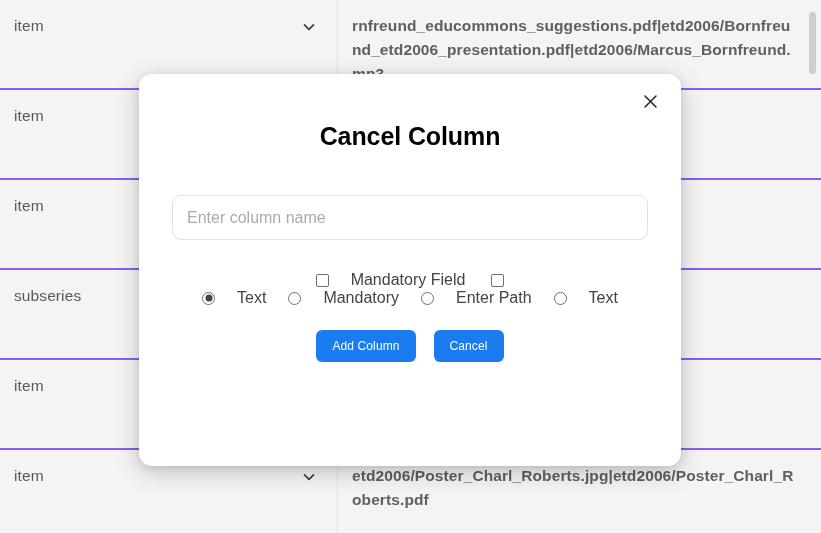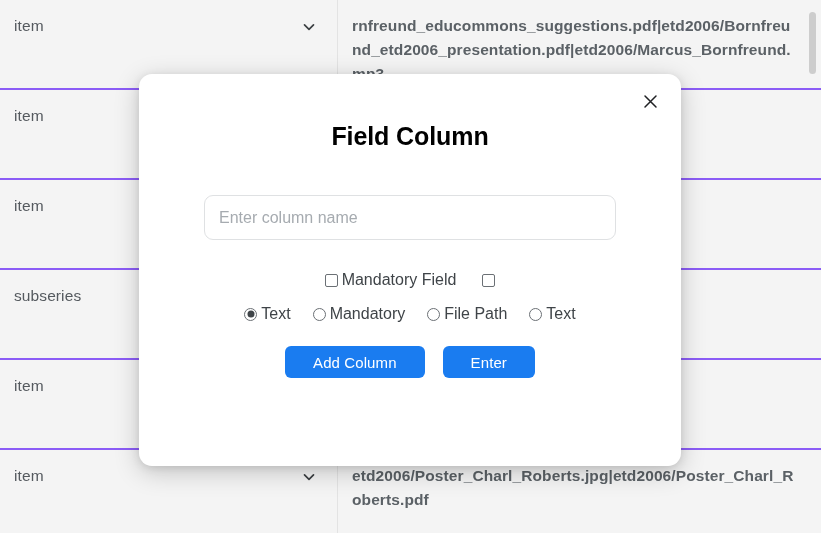--- a/index.html
+++ b/index.html
@@ -122,21 +122,21 @@
     font-size: 25px;
     font-weight: bold;
     color: #000000;
     letter-spacing: -0.1px;
   }
 
   #column-name-input {
     display: block;
     box-sizing: border-box;
     margin: 44px auto 0 auto;
-    width: 412px;
+    width: 476px;
     height: 45px;
     border: 1px solid #dfe1e3;
     border-radius: 9px;
     padding: 0 14px;
     font-family: "Liberation Sans", sans-serif;
     font-size: 16px;
     color: #3c4043;
     background: #fff;
     outline: none;
   }
@@ -147,38 +147,37 @@
   #checkbox-row {
     margin-top: 31px;
     display: flex;
     justify-content: center;
     align-items: center;
     gap: 26px;
   }
   .check-option, .radio-option {
     display: flex;
     align-items: center;
-    gap: 4px;
+    gap: 22px;
     cursor: pointer;
     font-size: 16px;
     color: #3f4448;
     line-height: 18px;
   }
   .checkbox-box {
     width: 13px;
     height: 13px;
     border: 1.5px solid #6b7075;
     border-radius: 2px;
     box-sizing: border-box;
     background: #fff;
     flex: none;
   }
 
   #radio-row {
-    margin-top: 16px;
     display: flex;
     justify-content: center;
     align-items: center;
     gap: 22px;
   }
   .radio-circle {
     width: 13px;
     height: 13px;
     border: 1.5px solid #6b7075;
     border-radius: 50%;
@@ -204,23 +203,23 @@
     display: flex;
     justify-content: center;
     align-items: center;
     gap: 18px;
   }
   .modal-button {
     border: none;
     border-radius: 6px;
     color: #ffffff;
     font-family: "Liberation Sans", sans-serif;
-    font-size: 15px;
+    font-size: 12px;
     line-height: 1;
-    padding: 0 28px;
+    padding: 0 16px;
     height: 32px;
     cursor: pointer;
     letter-spacing: 0.1px;
   }
 </style>
 </head>
 <body>
 
 <div id="table-background">
 
@@ -293,21 +292,21 @@
 
 <div id="modal-overlay">
   <div id="insert-column-modal">
 
     <button id="modal-close-button">
       <svg width="17" height="17" viewBox="0 0 17 17">
         <path d="M3 3 L14 14 M14 3 L3 14" stroke="#202124" stroke-width="1.5" stroke-linecap="round"></path>
       </svg>
     </button>
 
-    <h1 id="modal-title">Field Column</h1>
+    <h1 id="modal-title">Cancel Column</h1>
 
     <input id="column-name-input" type="text" placeholder="Enter column name" style="">
 
     <div id="checkbox-row">
       <label class="check-option">
         <span class="checkbox-box"></span>
         <span>Mandatory Field</span>
       </label>
       <label class="check-option">
         <span class="checkbox-box"></span>
@@ -318,27 +317,27 @@
       <label class="radio-option selected">
         <span class="radio-circle"></span>
         <span>Text</span>
       </label>
       <label class="radio-option">
         <span class="radio-circle"></span>
         <span>Mandatory</span>
       </label>
       <label class="radio-option">
         <span class="radio-circle"></span>
-        <span>File Path</span>
+        <span>Enter Path</span>
       </label>
       <label class="radio-option">
         <span class="radio-circle"></span>
         <span>Text</span>
       </label>
     </div>
 
     <div id="modal-buttons">
       <button class="modal-button" id="add-column-button" style="background: rgb(26, 124, 240);">Add Column</button>
-      <button class="modal-button" id="cancel-button" style="background: rgb(26, 124, 240);">Enter</button>
+      <button class="modal-button" id="cancel-button" style="background: rgb(26, 124, 240);">Cancel</button>
     </div>
 
   </div>
 </div>
 
 </body></html>

